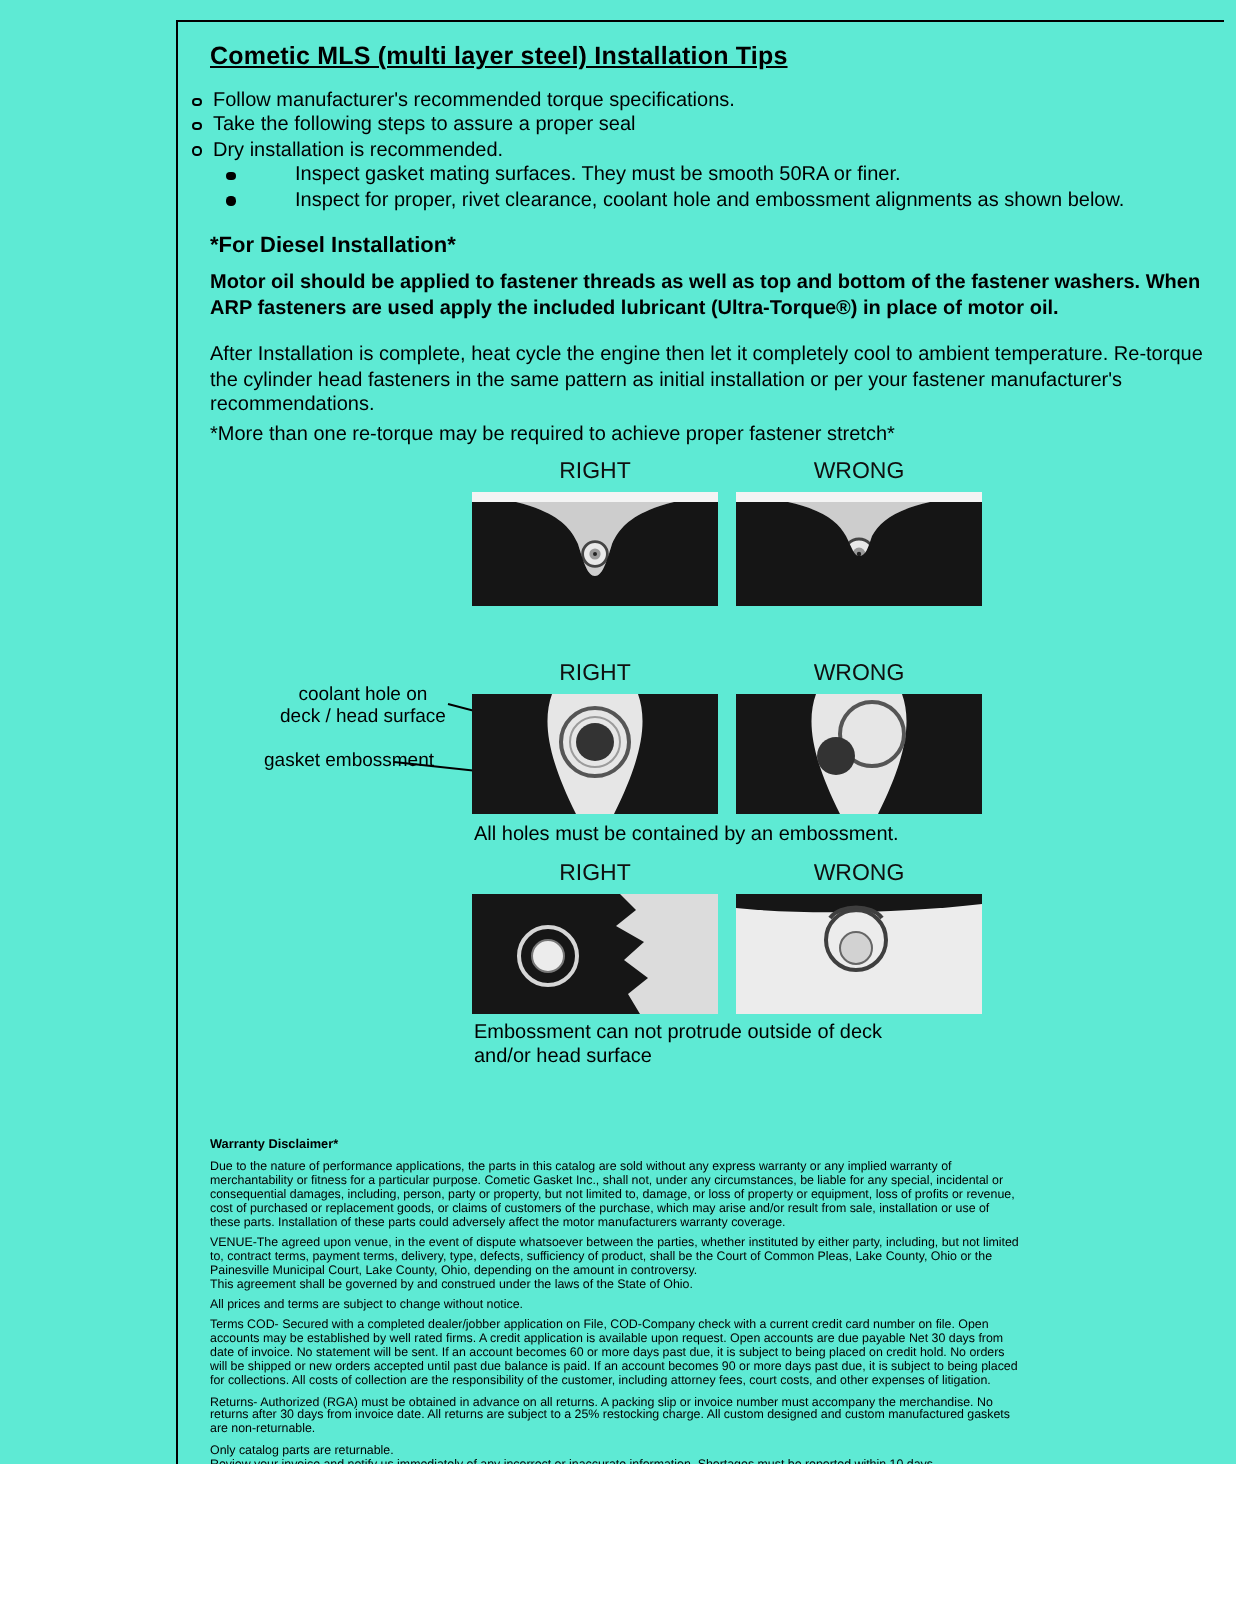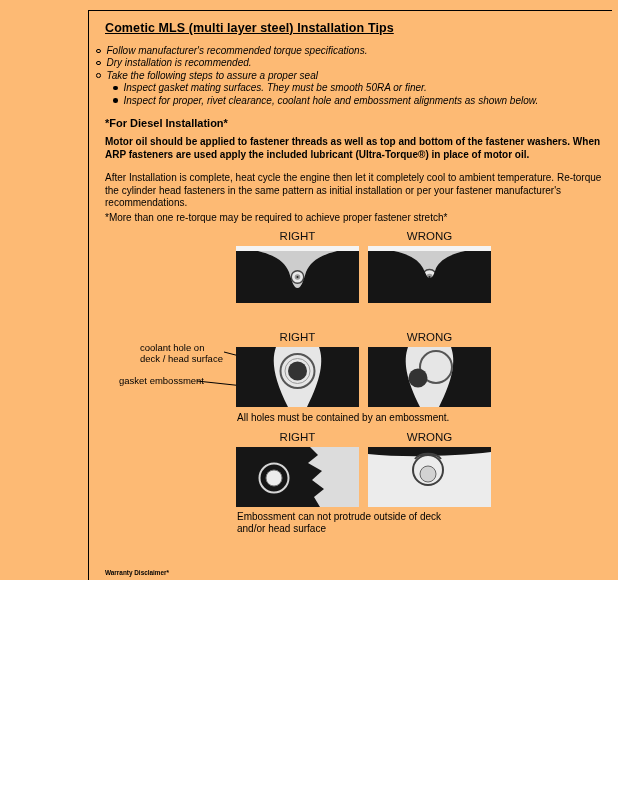--- a/index.html
+++ b/index.html
@@ -1,34 +1,34 @@
 <!DOCTYPE html>
 <html><head>
 <meta charset="utf-8">
 <style>
   * { margin:0; padding:0; box-sizing:border-box; }
   html,body { background:#fff; }
   .page {
-    position:relative; width:618px; height:580px; margin:0 auto;
-    background:#fdba74; color:#000;
+    position:relative; width:618px; height:732px; margin:0 auto;
+    background:#5eead4; color:#000;
     font-family:"Liberation Sans", sans-serif;
     overflow:hidden;
   }
   .frame-top { position:absolute; left:88px; top:10px; width:524px; height:1px; background:#000; }
   .frame-left { position:absolute; left:88px; top:10px; width:1px; height:766px; background:#000; }
 
   .title {
     position:absolute; left:105px; top:21px;
     font-size:12.5px; font-weight:bold; text-decoration:underline; letter-spacing:0.1px;
   }
 
   .tips { position:absolute; left:96px; top:45px; width:508px; font-size:10px; line-height:12.4px; }
-  .tip { display:flex; align-items:flex-start;font-style:italic; }
+  .tip { display:flex; align-items:flex-start; }
   .tip .b-o { width:4.5px; height:4.5px; border:1px solid #000; border-radius:50%; margin:3.5px 6px 0 0; flex:none; }
-  .tip.sub { margin-left:17px; }
+  .tip.sub { margin-left:17px;gap:24px; }
   .tip .b-f { width:4.5px; height:4.5px; background:#000; border-radius:50%; margin:3.5px 6px 0 0; flex:none; }
 
   .h-diesel { position:absolute; left:105px; top:117px; font-size:11px; font-weight:bold; }
   .para { position:absolute; left:105px; width:502px; font-size:10px; line-height:12.6px; }
   #p1 { top:136px;font-weight:bold; } #p2 { top:172px; } #p3 { top:212px; }
 
   .dlabel { position:absolute; width:123px; text-align:center; font-size:11.5px; color:#101010; }
   .diag { position:absolute; width:123px; display:block; }
   .caption { position:absolute; left:237px; font-size:10px; line-height:12px; }
   .callout { position:absolute; font-size:9.5px; line-height:11px; white-space:pre-line; }
@@ -49,25 +49,25 @@
 
   <h1 class="title">Cometic MLS (multi layer steel) Installation Tips</h1>
 
   <div class="tips">
     <div class="tip">
       <span class="b-o"></span>
       <span>Follow manufacturer's recommended torque specifications.</span>
     </div>
     <div class="tip">
       <span class="b-o"></span>
-      <span>Dry installation is recommended.</span>
+      <span>Take the following steps to assure a proper seal</span>
     </div>
     <div class="tip">
       <span class="b-o"></span>
-      <span>Take the following steps to assure a proper seal</span>
+      <span>Dry installation is recommended.</span>
     </div>
     <div class="tip sub">
       <span class="b-f"></span>
       <span>Inspect gasket mating surfaces.  They must be smooth 50RA or finer.</span>
     </div>
     <div class="tip sub">
       <span class="b-f"></span>
       <span>Inspect for proper, rivet clearance, coolant hole and embossment alignments as shown below.</span>
     </div>
   </div>
@@ -89,23 +89,23 @@
   </svg>
   <svg class="diag" style="left:368px; top:246px;" viewBox="0 0 123 57">
     <rect width="123" height="57" fill="#f4f4f4"></rect>
     <path d="M26,5 C44,9 51,15 55,22 C58,28 59,32 61.5,32 C65,32 66,28 68,22 C72,15 79,9 97,5 Z" fill="#cdcdcd"></path>
     <circle cx="61.5" cy="31" r="7.5" fill="#e9e9e9" stroke="#444" stroke-width="1.4"></circle>
     <circle cx="61.5" cy="31" r="3.2" fill="#9a9a9a"></circle>
     <circle cx="61.5" cy="31" r="1.1" fill="#222"></circle>
     <path fill-rule="evenodd" d="M0,5 L123,5 L123,57 L0,57 Z M26,5 C44,9 51,15 55,22 C58,28 59,32 61.5,32 C65,32 66,28 68,22 C72,15 79,9 97,5 Z" fill="#151515"></path>
   </svg>
 
-  <div class="callout" style="left:140px; top:342px;">coolant hole on
+  <div class="callout" style="left:140px; top:342px;text-align:center;">coolant hole on
 deck / head surface</div>
-  <div class="callout" style="left:119px; top:375px;text-align:center;">gasket embossment</div>
+  <div class="callout" style="left:132px; top:375px;text-align:center;">gasket embossment</div>
   <svg class="leaders">
     <line x1="136" y1="17" x2="205" y2="35" stroke="#000" stroke-width="1"></line>
     <line x1="109" y1="46" x2="174" y2="53" stroke="#000" stroke-width="1"></line>
   </svg>
   <div class="dlabel" style="left:236px; top:331px;">RIGHT</div>
   <div class="dlabel" style="left:368px; top:331px;">WRONG</div>
   <svg class="diag" style="left:236px; top:347px;" viewBox="0 0 123 60">
     <rect width="123" height="60" fill="#e6e6e6"></rect>
     <path d="M0,0 L40,0 C35,14 38,32 52,60 L0,60 Z" fill="#161616"></path>
     <path d="M123,0 L83,0 C88,14 85,32 71,60 L123,60 Z" fill="#161616"></path>

